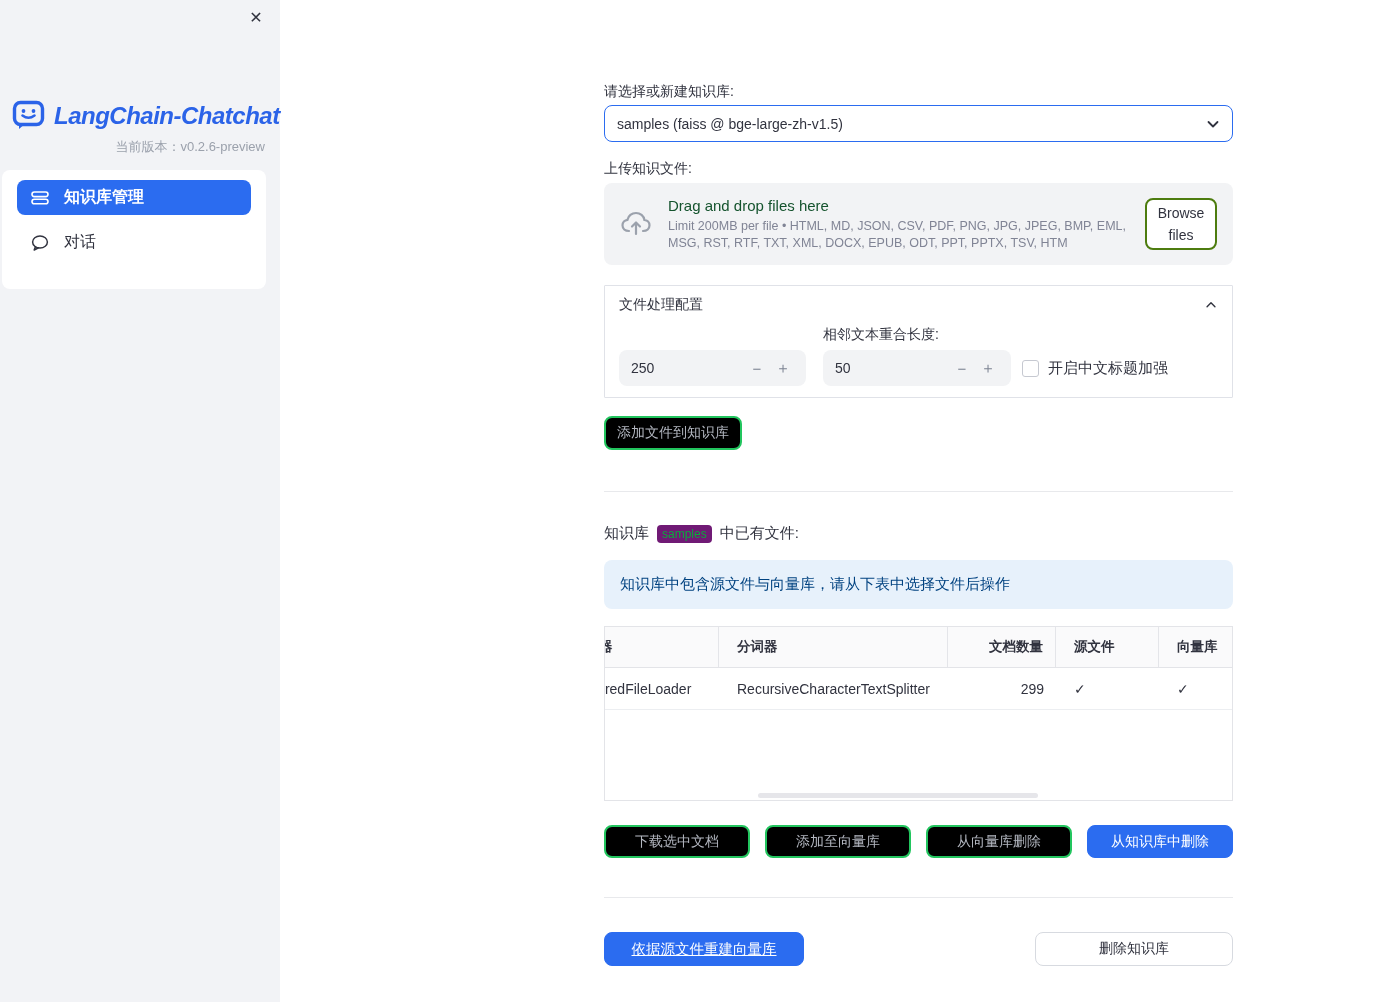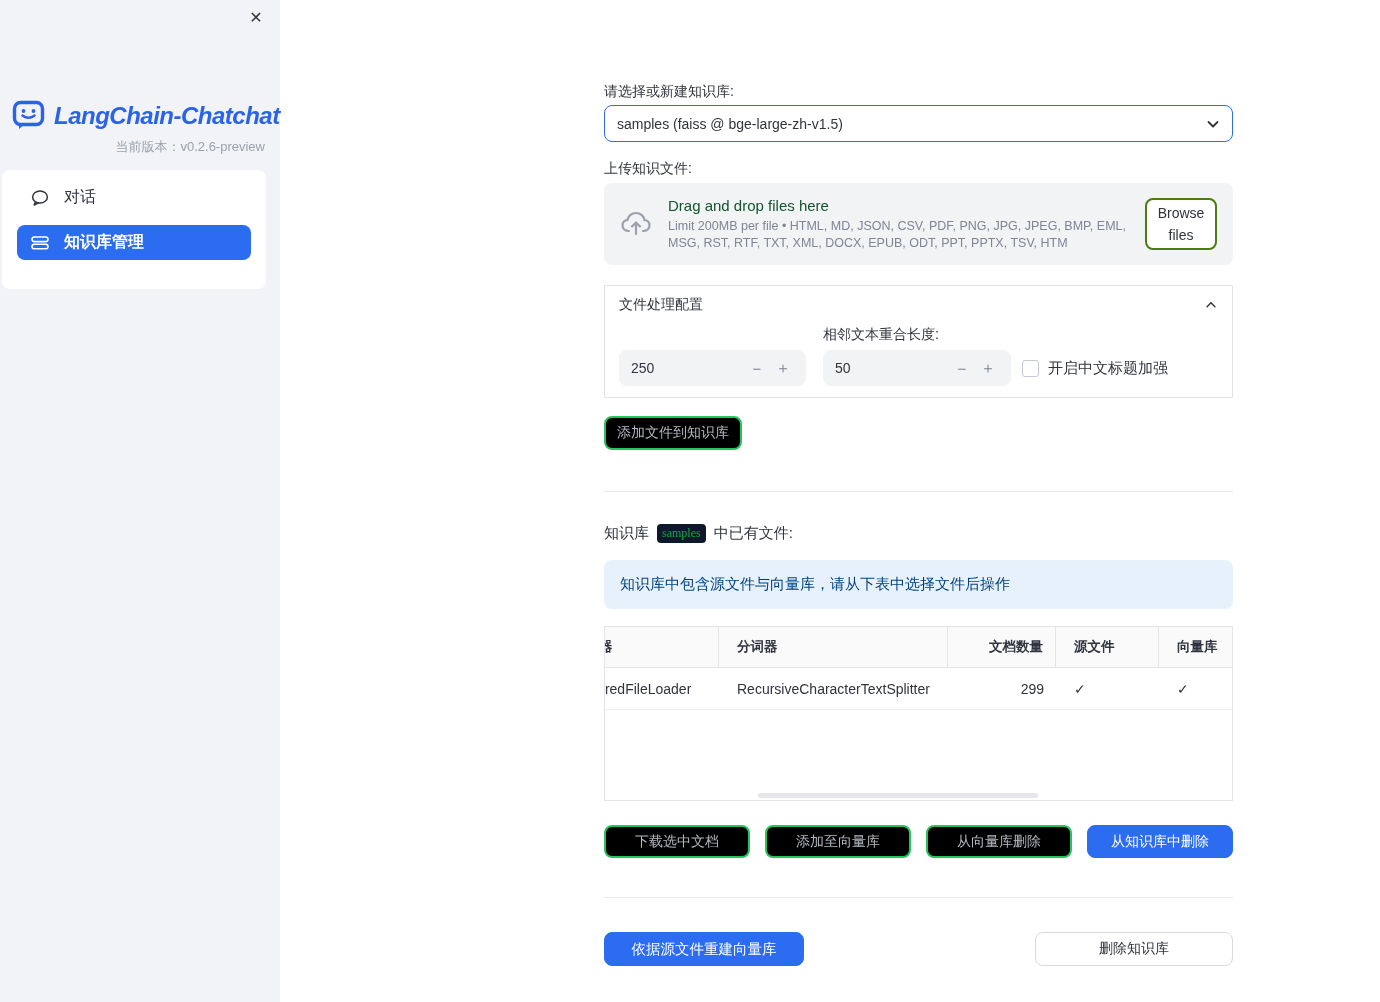--- a/index.html
+++ b/index.html
@@ -51,22 +51,22 @@
   .btn { border-radius:8px; font-size:14px; font-family:inherit; cursor:pointer; }
   .btn-disabled { background:#000000; border:2px solid #22c55e; color:#b3b7c0; cursor:default; }
   .btn-secondary { background:#ffffff; border:1px solid #d7dae0; color:#31333f; }
   .btn-primary { background:#2b6cf0; border:1px solid #2b6cf0; color:#ffffff; }
 
   .add-btn { position:absolute; left:0; top:416px; width:138px; height:34px; }
   .hr { position:absolute; left:0; width:629px; height:1px; background:#e8e9ec; }
   .hr1 { top:491px; } .hr2 { top:897px; }
 
   .files-line { position:absolute; left:0; top:524px; font-size:15px; display:flex; align-items:center; gap:8px; }
-  .code-chip { font-family:Liberation Serif, serif; font-size:12px; color:#09ab3b;
-               background:#0f172a; border-radius:4px; padding:2px 5px; }
+  .code-chip { font-family:Liberation Sans, sans-serif; font-size:12px; color:#09ab3b;
+               background:#701a75; border-radius:4px; padding:2px 5px; }
 
   .info-box { position:absolute; left:0; top:560px; width:629px; height:49px; background:#e7f1fb; border-radius:8px;
               display:flex; align-items:center; padding:0 16px; font-size:15px; color:#004280; }
 
   
   .table-wrap { position:absolute; left:0; top:626px; width:629px; height:175px; border:1px solid #e3e4e8; overflow:hidden; background:#fff; }
   .table-inner { width:707px; margin-left:-78px; }
   .t-header { display:flex; height:41px; background:#fafafb; border-bottom:1px solid #e3e4e8; }
   .t-header .th { display:flex; align-items:center; font-size:13.5px; font-weight:600; color:#31333f;
                   border-right:1px solid #e4e5e9; padding-left:18px; }
@@ -75,21 +75,21 @@
   .t-row .td { display:flex; align-items:center; font-size:14px; color:#31333f; padding-left:18px; white-space:nowrap; overflow:hidden; }
   .c1 { width:192px; } .c2 { width:229px; }
   .c3 { width:108px; justify-content:flex-end; padding-right:12px !important; padding-left:0 !important; }
   .c4 { width:103px; } .c5 { width:75px; }
   .check { font-size:13px; font-weight:300; }
   .h-scroll { position:absolute; left:153px; bottom:2px; width:280px; height:5px; border-radius:3px; background:#e6e6ea; }
 
   .actions { position:absolute; left:0; top:825px; width:629px; display:flex; justify-content:space-between; }
   .actions .btn { width:146px; height:33px; }
 
-  .rebuild-btn { position:absolute; left:0; top:932px; width:200px; height:34px; font-size:14.5px; }
+  .rebuild-btn { position:absolute; left:0; top:932px; width:200px; height:34px; font-size:14.5px;text-decoration:underline; }
   .delete-kb-btn { position:absolute; left:431px; top:932px; width:198px; height:34px; }
 
   svg { display:block; }
 </style>
 </head>
 <body>
 
 <div id="app">
 
   <div class="sidebar">
@@ -106,37 +106,37 @@
         </svg>
       </span>
       <span class="logo-text">LangChain-Chatchat</span>
     </div>
 
     <div class="version">
       <span>当前版本：</span><span class="vnum">v0.2.6-preview</span>
     </div>
 
     <div class="nav-card">
+      <div class="nav-item active">
+        <span class="nicon">
+          <svg width="18" height="14" viewBox="0 0 18 14">
+            <rect x="1" y="1" width="16" height="4.6" rx="2.3" fill="none" stroke="#ffffff" stroke-width="1.6"></rect>
+            <rect x="1" y="8.2" width="16" height="4.6" rx="2.3" fill="none" stroke="#ffffff" stroke-width="1.6"></rect>
+          </svg>
+        </span>
+        <span>知识库管理</span>
+      </div>
       <div class="nav-item">
         <span class="nicon">
           <svg width="18" height="16" viewBox="0 0 18 16">
             <ellipse cx="9" cy="7" rx="7.4" ry="6" fill="none" stroke="#31333f" stroke-width="1.5"></ellipse>
             <path d="M4.5 11.5 L3.2 15 L8 12.6" fill="none" stroke="#31333f" stroke-width="1.5" stroke-linejoin="round"></path>
           </svg>
         </span>
         <span>对话</span>
-      </div>
-      <div class="nav-item active">
-        <span class="nicon">
-          <svg width="18" height="14" viewBox="0 0 18 14">
-            <rect x="1" y="1" width="16" height="4.6" rx="2.3" fill="none" stroke="#ffffff" stroke-width="1.6"></rect>
-            <rect x="1" y="8.2" width="16" height="4.6" rx="2.3" fill="none" stroke="#ffffff" stroke-width="1.6"></rect>
-          </svg>
-        </span>
-        <span>知识库管理</span>
       </div>
     </div>
   </div>
 
   <div class="main">
 
     <div class="field-label" style="position:absolute;left:0;top:83px;">请选择或新建知识库:</div>
 
     <div class="selectbox">
       <span>samples (faiss @ bge-large-zh-v1.5)</span>

